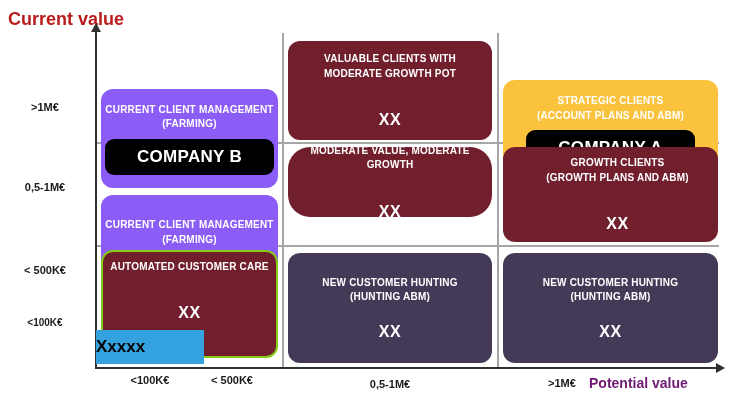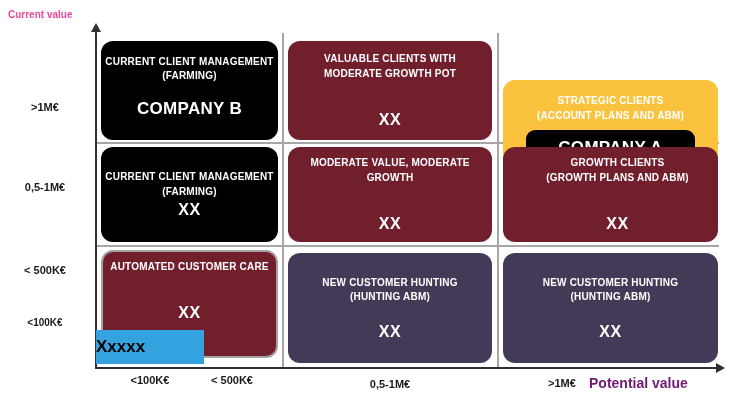--- a/index.html
+++ b/index.html
@@ -1,21 +1,21 @@
 <!DOCTYPE html>
 <html><head>
 <meta charset="utf-8">
 <style>
   html,body{margin:0;padding:0;background:#fff;}
   #stage{
     position:relative;width:740px;height:410px;background:#ffffff;
     font-family:"Liberation Sans",sans-serif;overflow:hidden;
   }
   
-  .y-title{position:absolute;left:8px;top:9px;font-size:10px;font-weight:700;color:#ec4899;}
+  .y-title{position:absolute;left:8px;top:9px;font-size:18px;font-weight:700;color:#b91c1c;}
   .x-title{position:absolute;left:589px;top:375px;font-size:14px;font-weight:700;color:#701a75;}
   
   .y-axis{position:absolute;left:95px;top:31px;width:2px;height:337px;background:#2f2f2f;z-index:0;}
   .x-axis{position:absolute;left:95px;top:367px;width:624px;height:2px;background:#2f2f2f;z-index:0;}
   .y-arrow{position:absolute;left:91px;top:23px;width:0;height:0;
     border-left:5px solid transparent;border-right:5px solid transparent;border-bottom:9px solid #2f2f2f;}
   .x-arrow{position:absolute;left:716px;top:363px;width:0;height:0;
     border-top:5px solid transparent;border-bottom:5px solid transparent;border-left:9px solid #2f2f2f;}
   
   .gline{position:absolute;background:#a6a6a6;z-index:1;}
@@ -36,31 +36,31 @@
   .xt4{left:522px;top:377px;}
   
   .cell{
     position:absolute;border-radius:12px;z-index:2;color:#ffffff;
     display:flex;flex-direction:column;align-items:center;justify-content:center;
     text-align:center;box-sizing:border-box;padding:4px 10px;
   }
   .cell .title{font-size:10px;font-weight:700;line-height:1.45;letter-spacing:.2px;}
   .cell .title div{white-space:nowrap;}
   .cell .value{font-size:16px;font-weight:800;margin-top:2px;letter-spacing:.5px;}
-  .c-green{background:#000000;}
+  .c-green{background:#8b5cf6;margin-top:48px;}
   .c-maroon{background:#711f2d;gap:28px;}
   .c-yellow{background:#fbc33d;margin-top:40px;}
   .c-purple{background:#443a58;gap:16px;}
   .r1c1{left:101px;top:41px;width:177px;height:99px;}
   .r1c2{left:288px;top:41px;width:204px;height:99px;}
   .r1c3{left:503px;top:40px;width:215px;height:100px;}
   .r2c1{left:101px;top:147px;width:177px;height:95px;}
-  .r2c2{left:288px;top:147px;width:204px;height:95px;}
+  .r2c2{left:288px;top:147px;width:204px;height:70px;border-radius:22px;}
   .r2c3{left:503px;top:147px;width:215px;height:95px;padding-left:24px;}
-  .r3c1{left:101px;top:250px;width:177px;height:108px;border:2px solid #a3a3a3;padding-bottom:30px;}
+  .r3c1{left:101px;top:250px;width:177px;height:108px;border:2px solid #84cc16;padding-bottom:30px;}
   .r3c2{left:288px;top:253px;width:204px;height:110px;}
   .r3c3{left:503px;top:253px;width:215px;height:110px;}
   
   .tag{
     background:#000000;color:#ffffff;border-radius:9px;margin-top:7px;
     padding:8px 32px;font-size:17px;font-weight:700;letter-spacing:.3px;white-space:nowrap;
   }
   
   .blue-box{
     position:absolute;left:96px;top:330px;width:108px;height:34px;background:#35a2e0;z-index:5;

